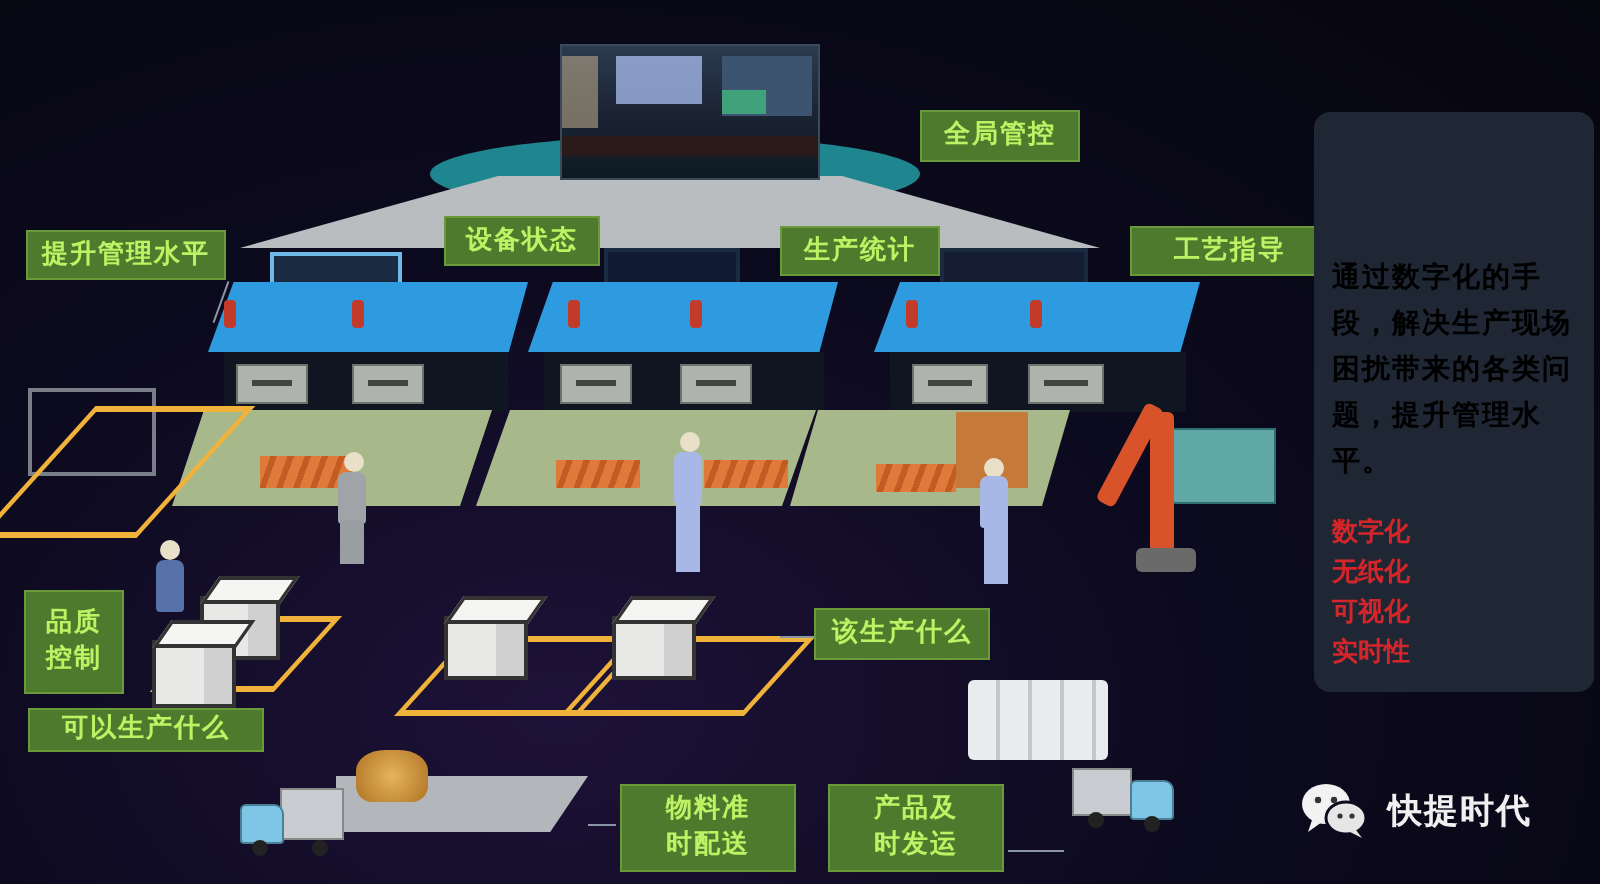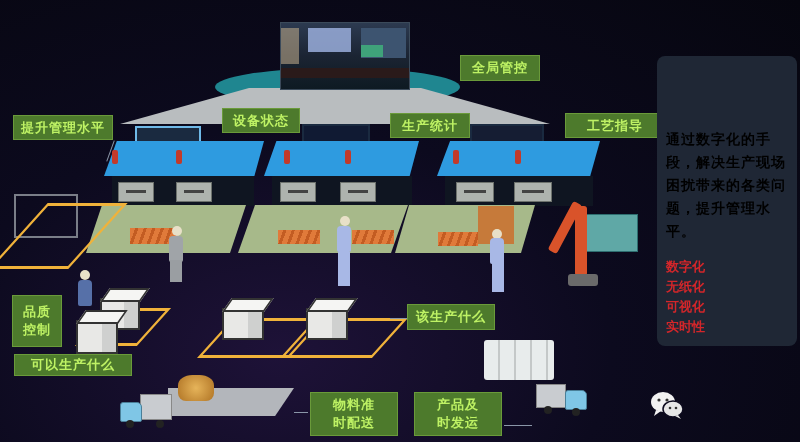--- a/index.html
+++ b/index.html
@@ -262,13 +262,14 @@
   <svg width="34" height="30" viewBox="0 0 34 30">
     <ellipse cx="13" cy="12" rx="12" ry="10" fill="#f2f2f2"></ellipse>
     <path d="M6 20 L4 26 L11 21 Z" fill="#f2f2f2"></path>
     <ellipse cx="23" cy="19" rx="10" ry="8" fill="#e6e6e6" stroke="#0c0a1e" stroke-width="1.5"></ellipse>
     <path d="M28 25 L31 29 L25 26 Z" fill="#e6e6e6"></path>
     <circle cx="9" cy="10" r="1.6" fill="#333"></circle>
       <circle cx="17" cy="10" r="1.6" fill="#333"></circle>
     <circle cx="20" cy="18" r="1.3" fill="#333"></circle>
       <circle cx="26" cy="18" r="1.3" fill="#333"></circle>
   </svg>
+  <span class="wm-text">快提时代</span>
 </div>
 
 </body></html>

